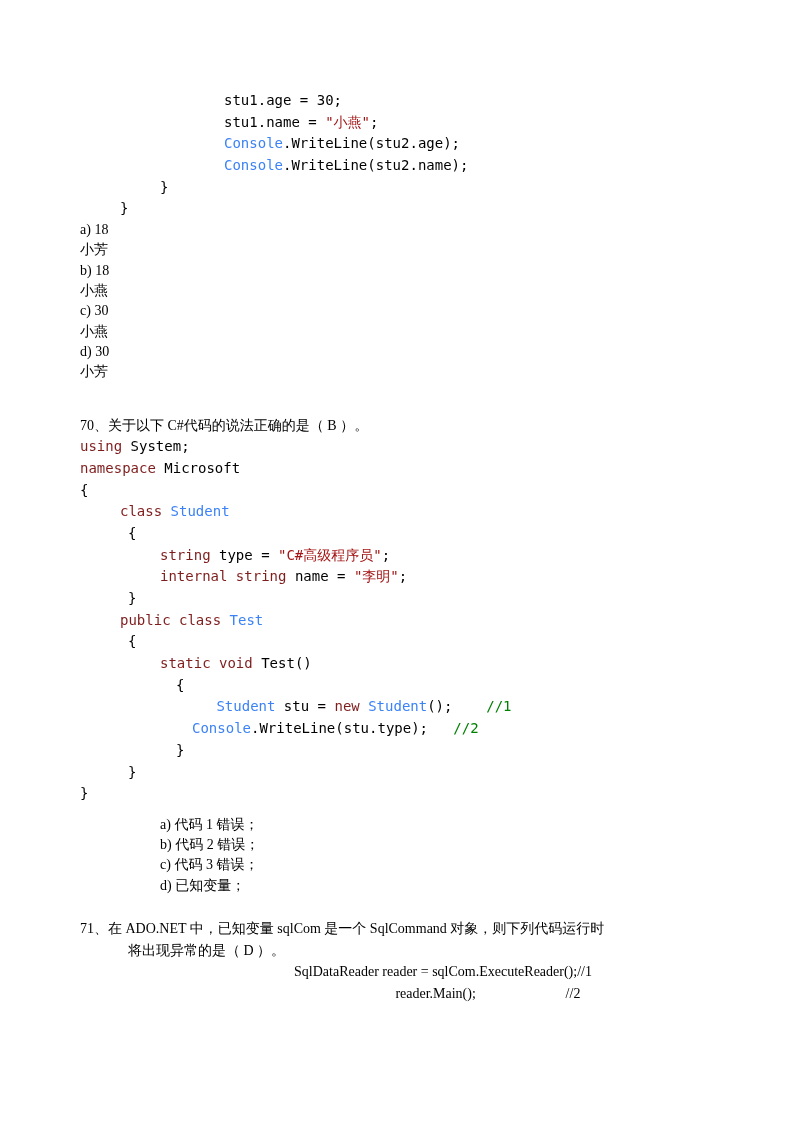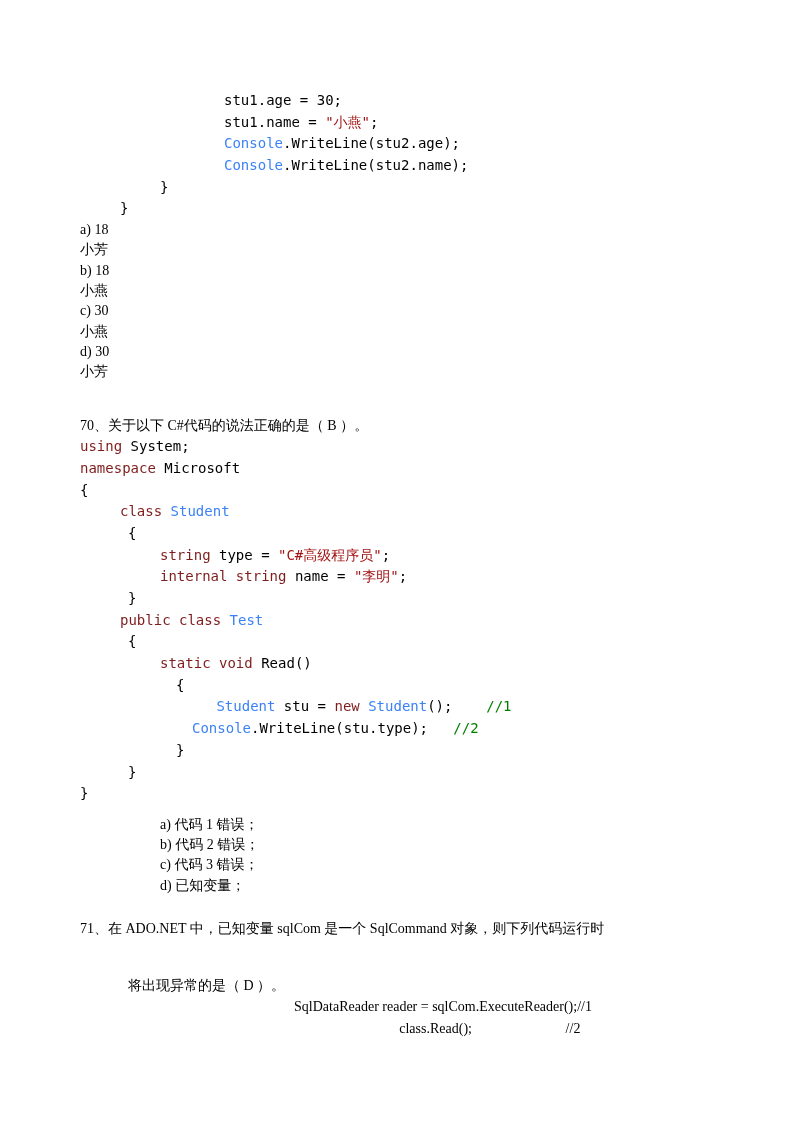--- a/index.html
+++ b/index.html
@@ -34,21 +34,21 @@
     line-height: 1.45;
   }
   .q-gap { height: 22px; }
   .q-gap-sm { height: 10px; }
   .q-line { margin-left: 0; }
   .indent1 { padding-left: 40px; }
   .indent2 { padding-left: 80px; }
   .indent3 { padding-left: 112px; }
   .indent35 { padding-left: 128px; }
   .indent4 { padding-left: 144px; }
-  .q71-indent { padding-left: 48px; margin-top: 35px; }
+  .q71-indent { padding-left: 48px; }
   .q71-code { padding-left: 48px; font-family: "Times New Roman", serif; text-align: center; }
 </style>
 </head>
 <body>
 <div class="page">
 
 <div class="code-line indent4"><span>stu1.age = 30;</span></div>
 <div class="code-line indent4"><span>stu1.name = </span><span class="str-red">"小燕"</span><span>;</span></div>
 <div class="code-line indent4"><span class="kw-cyan">Console</span><span>.WriteLine(stu2.age);</span></div>
 <div class="code-line indent4"><span class="kw-cyan">Console</span><span>.WriteLine(stu2.name);</span></div>
@@ -73,21 +73,21 @@
 <div class="code-line"><span class="kw-blue">using</span><span> System;</span></div>
 <div class="code-line"><span class="kw-blue">namespace</span><span> Microsoft</span></div>
 <div class="code-line"><span>{</span></div>
 <div class="code-line indent1"><span class="kw-blue">class</span><span class="kw-cyan"> Student</span></div>
 <div class="code-line" style="padding-left:48px"><span>{</span></div>
 <div class="code-line indent2"><span class="kw-blue">string</span><span> type = </span><span class="str-red">"C#高级程序员"</span><span>;</span></div>
 <div class="code-line indent2"><span class="kw-blue">internal</span><span class="kw-blue"> string</span><span> name = </span><span class="str-red">"李明"</span><span>;</span></div>
 <div class="code-line" style="padding-left:48px"><span>}</span></div>
 <div class="code-line indent1"><span class="kw-blue">public</span><span class="kw-blue"> class</span><span class="kw-cyan"> Test</span></div>
 <div class="code-line" style="padding-left:48px"><span>{</span></div>
-<div class="code-line indent2"><span class="kw-blue">static</span><span class="kw-blue"> void</span><span> Read()</span></div>
+<div class="code-line indent2"><span class="kw-blue">static</span><span class="kw-blue"> void</span><span> Test()</span></div>
 <div class="code-line" style="padding-left:96px"><span>{</span></div>
 <div class="code-line indent35"><span class="kw-cyan"> Student</span><span> stu = </span><span class="kw-blue">new</span><span class="kw-cyan"> Student</span><span>();    </span><span class="comment-green">//1</span></div>
 <div class="code-line indent3"><span class="kw-cyan">Console</span><span>.WriteLine(stu.type);   </span><span class="comment-green">//2</span></div>
 <div class="code-line" style="padding-left:96px"><span>}</span></div>
 <div class="code-line" style="padding-left:48px"><span>}</span></div>
 <div class="code-line"><span>}</span></div>
 
 <div class="q-gap-sm"></div>
 
 <div class="options2">
@@ -95,15 +95,15 @@
   <div class="opt-line">b)   代码 2 错误；</div>
   <div class="opt-line">c)   代码 3 错误；</div>
   <div class="opt-line">d)   已知变量；</div>
 </div>
 
 <div class="q-gap"></div>
 
 <div class="q-line">71、在 ADO.NET 中，已知变量 sqlCom 是一个 SqlCommand 对象，则下列代码运行时</div>
 <div class="q71-indent">将出现异常的是（ D ）。</div>
 <div class="q71-code">SqlDataReader reader = sqlCom.ExecuteReader();//1</div>
-<div class="q71-code"><span style="display:inline-block;width:260px">class.Read();</span><span>//2</span></div>
+<div class="q71-code"><span style="display:inline-block;width:260px">reader.Main();</span><span>//2</span></div>
 
 </div>
 
 </body></html>

